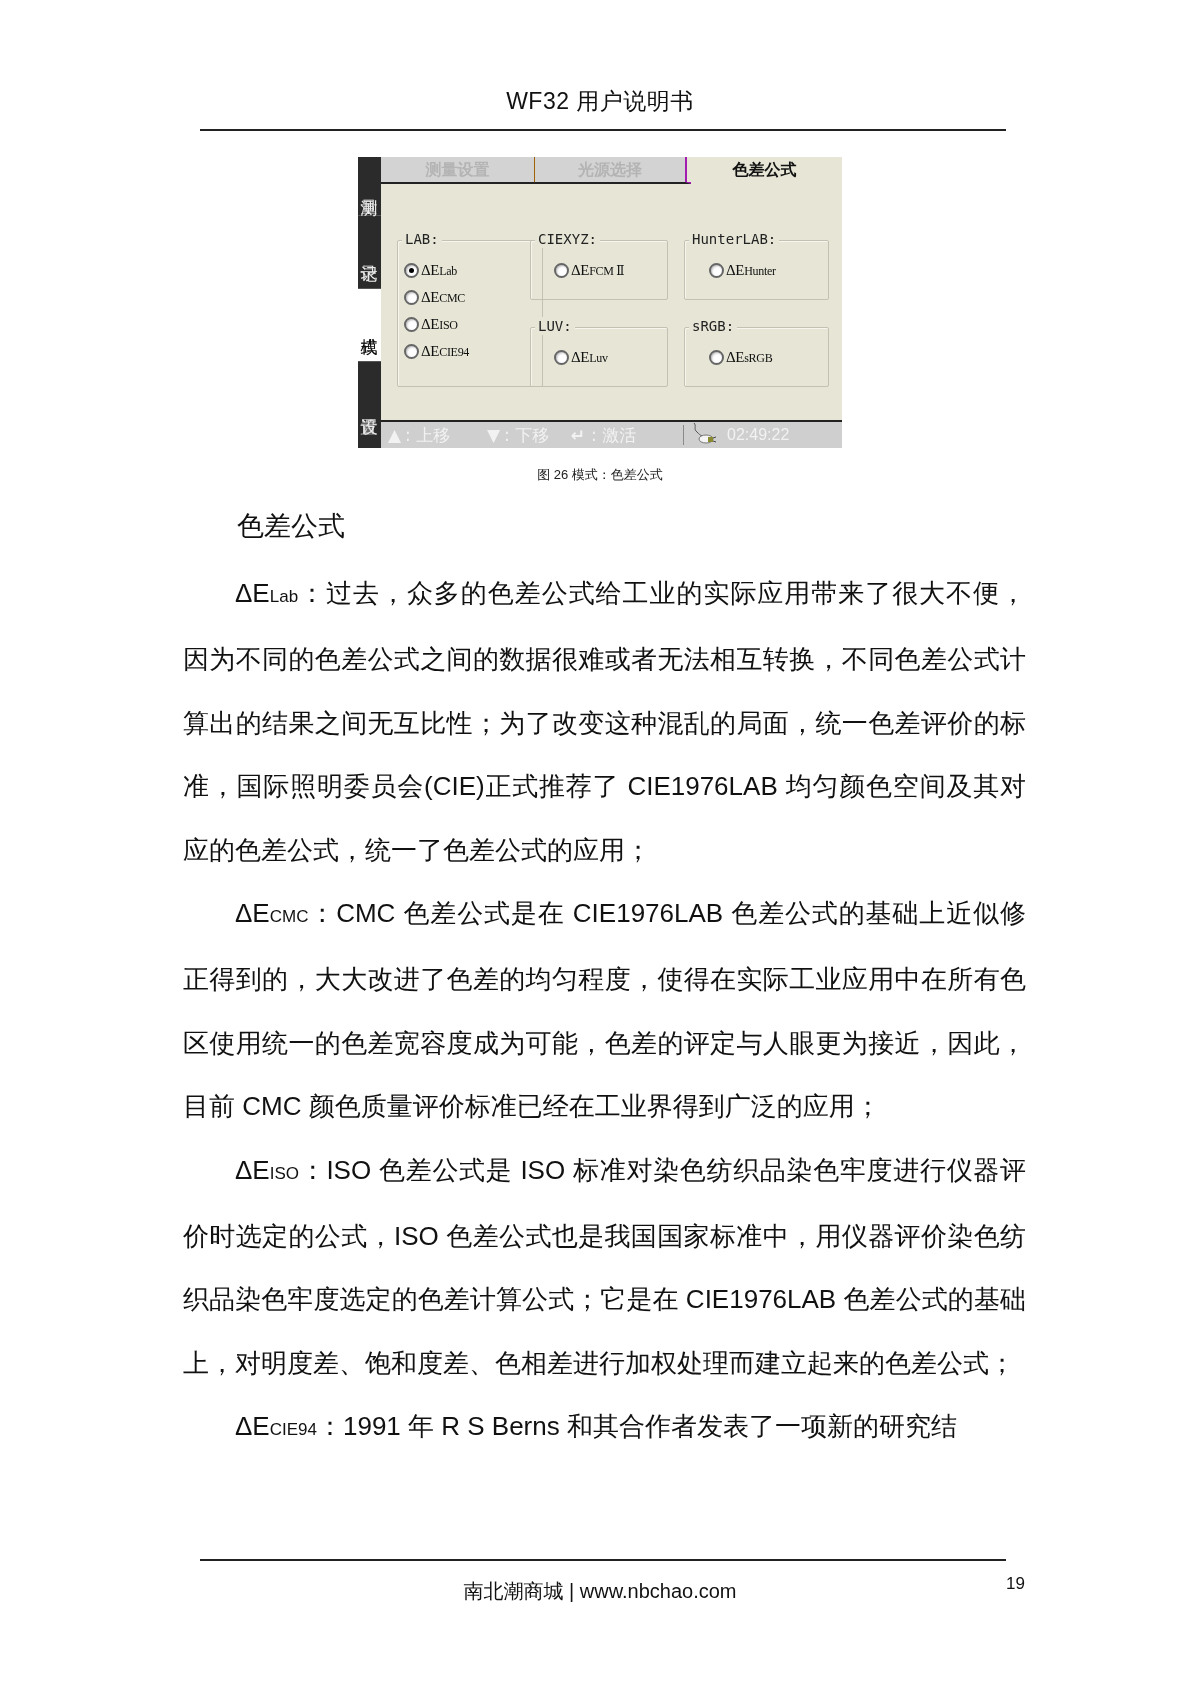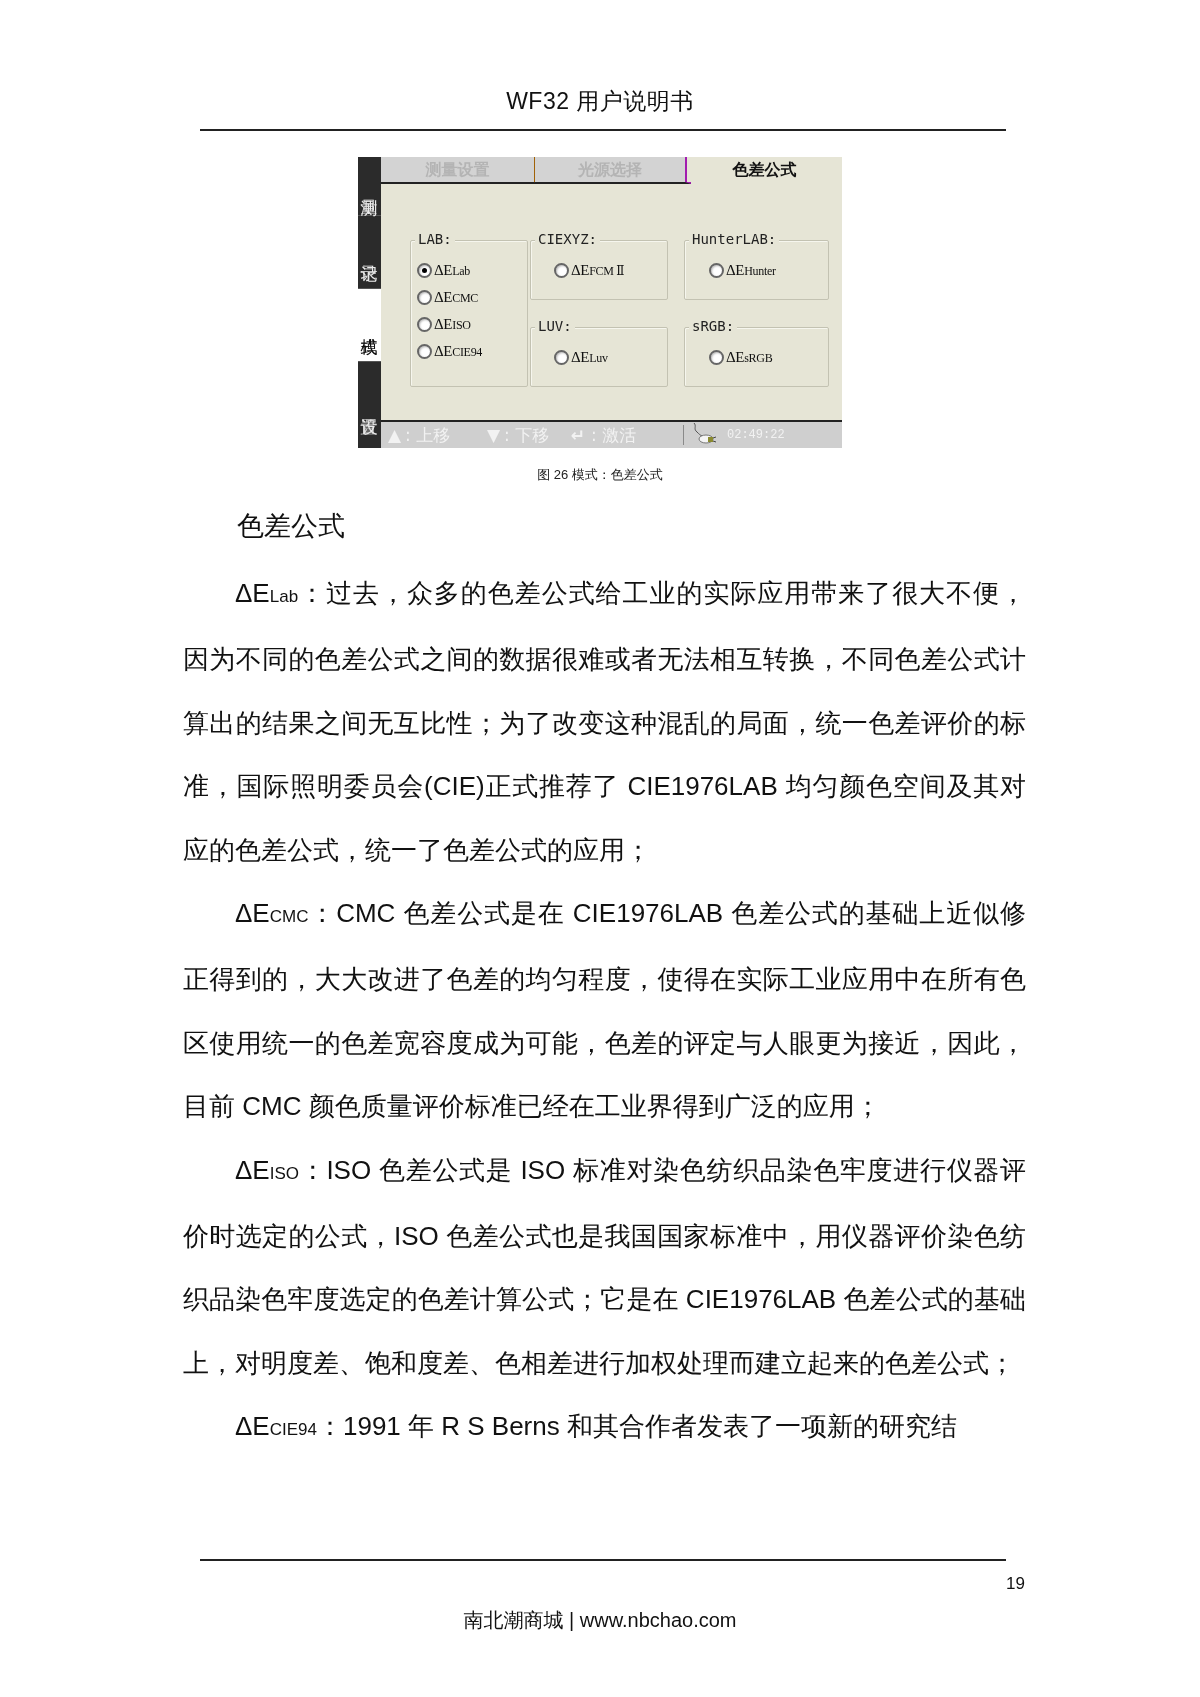--- a/index.html
+++ b/index.html
@@ -72,38 +72,38 @@
   .rlabel { margin-left: 2px; font-size: 15px; letter-spacing: -0.3px; }
   .rlabel .sub { font-size: 12px; }
 
   .statusbar {
     position: absolute; left: 23px; top: 263px; width: 461px; height: 28px;
     background: #cfcfcf; border-top: 2px solid #222; box-sizing: border-box;
     color: #f2f2f2; font-size: 17px; font-family: "DejaVu Sans", sans-serif;
   }
   .sb-item { position: absolute; top: 2px; line-height: 22px; white-space: nowrap; }
   .sb-divider { position: absolute; left: 302px; top: 3px; width: 1px; height: 20px; background: #8a8a8a; }
-  .sb-time { font-family: Liberation Mono, monospace; font-size: 12px; }
+  .sb-time { font-family: Liberation Sans, sans-serif; font-size: 16px; }
 
   
   .caption {
     left: 0; width: 1200px; top: 466px; text-align: center;
     font-size: 13px; color: #222;
   }
   .section-title { left: 237px; top: 508px; font-size: 27px; color: #111; }
 
   .body-text {
     left: 183px; top: 562px; width: 843px;
     font-size: 26px; line-height: 63.4px; color: #111;
     text-align: justify; text-justify: inter-character;
   }
   .para { margin: 0; text-indent: 2em; }
   .para .sub { font-size: 17px; }
 
-  .footer-text { left: 0; width: 1200px; top: 1578px; text-align: center; font-size: 20px; color: #111; margin-top: 29px; }
+  .footer-text { left: 0; width: 1200px; top: 1578px; text-align: center; font-size: 20px; color: #111; }
   .page-number { left: 1006px; top: 1574px; font-size: 17px; color: #111; }
 </style>
 </head>
 <body>
 
 <div class="abs page-header">WF32 用户说明书</div>
 <div class="abs rule header-rule"></div>
 
 <div class="abs screen">
   <div class="vtabs">
@@ -120,21 +120,21 @@
       <span style="writing-mode:vertical-rl;">设置</span>
     </div>
   </div>
 
   <div class="htabs">
     <div class="htab t1">测量设置</div>
     <div class="htab t2">光源选择</div>
     <div class="htab active">色差公式</div>
   </div>
 
-  <div class="group" style="left:52px;top:83px;width:116px;height:145px;">
+  <div class="group" style="left:39px;top:83px;width:116px;height:145px;padding-left:28px;">
     <div class="group-label">LAB:</div>
     <div class="radio-row" style="left:6px;top:18px;">
       <div class="radio checked"></div>
       <span class="rlabel"><span>ΔE</span><span class="sub">Lab</span></span>
     </div>
     <div class="radio-row" style="left:6px;top:45px;">
       <div class="radio"></div>
       <span class="rlabel"><span>ΔE</span><span class="sub">CMC</span></span>
     </div>
     <div class="radio-row" style="left:6px;top:72px;">

